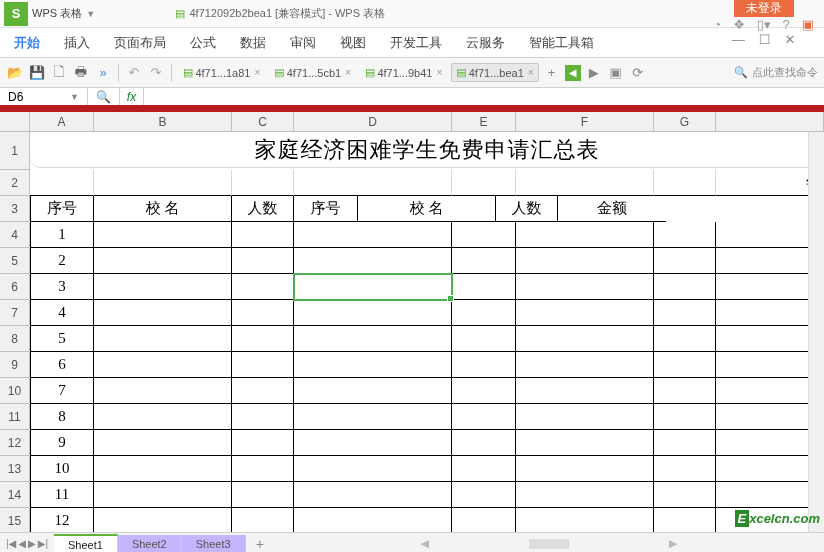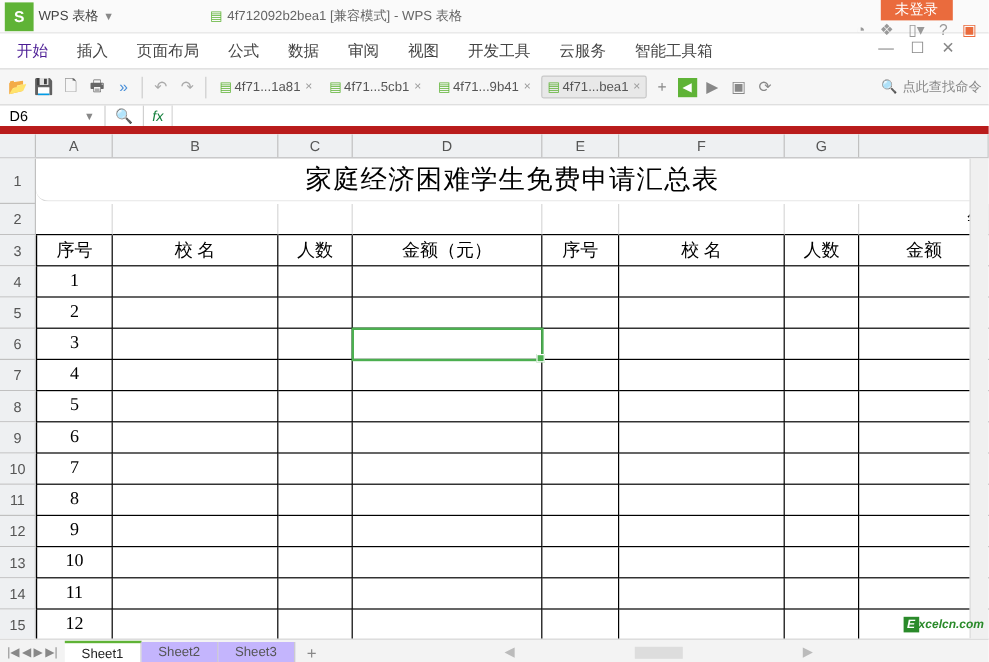--- a/index.html
+++ b/index.html
@@ -13,21 +13,21 @@
 .title-doc-icon { color: #5fb336; margin: 0 4px 0 70px; }
 .title-text { color: #666; }
 .title-right { margin-left: auto; display: flex; align-items: center; height: 100%; flex-direction: column; }
 .login-btn { background: #ea6b3d; color: #fff; padding: 0 12px; height: 100%; display: flex; align-items: center; font-size: 12px; }
 .title-icons { display: flex; gap: 12px; padding: 0 10px; color: #999; font-size: 13px; }
 .win-controls { display: flex; gap: 14px; padding: 0 12px; color: #888; font-size: 13px; }
 
 
 .menu-bar { height: 30px; background: #fff; border-bottom: 1px solid #d0d0d0; display: flex; align-items: center; padding: 0 14px; font-size: 13px; gap: 24px; }
 .menu-item { color: #444; cursor: pointer; }
-.menu-item.active { color: #4c1d95; }
+.menu-item.active { color: #3b82f6; font-weight: bold; }
 
 
 .toolbar { height: 30px; background: #f6f6f6; border-bottom: 1px solid #d0d0d0; display: flex; align-items: center; padding: 0 6px; font-size: 12px; gap: 4px; }
 .tb-ico { width: 18px; height: 18px; display: inline-flex; align-items: center; justify-content: center; font-size: 13px; }
 .tb-sep { width: 1px; height: 18px; background: #ccc; margin: 0 2px; }
 .doc-tab { display: flex; align-items: center; padding: 2px 4px; font-size: 11px; color: #555; gap: 2px; border: 1px solid transparent; }
 .doc-tab.active { background: #e8e8e8; border: 1px solid #c8c8c8; border-radius: 2px; }
 .doc-tab .doc-ico { color: #5fb336; font-size: 11px; }
 .doc-tab .close { color: #999; font-size: 10px; margin-left: 2px; }
 .nav-arrow { background: #5fb336; color: #fff; width: 16px; height: 16px; display: flex; align-items: center; justify-content: center; font-size: 10px; }
@@ -66,21 +66,21 @@
 
 
 .sheet-tabs-bar { height: 22px; background: #f3f3f3; border-top: 1px solid #d0d0d0; display: flex; align-items: center; font-size: 11px; }
 .tab-nav { display: flex; gap: 2px; padding: 0 6px; color: #888; font-size: 10px; }
 .sheet-tab { padding: 3px 14px; background: #c4b5fd; border-right: 1px solid #ccc; color: #555; }
 .sheet-tab.active { background: #fff; border-top: 2px solid #5fb336; color: #222; }
 .add-sheet { padding: 0 10px; color: #888; font-size: 14px; }
 .hscroll { flex: 1; display: flex; align-items: center; justify-content: center; gap: 100px; color: #bbb; }
 
 
-.watermark { position: absolute; right: 4px; bottom: 26px; font-size: 10px; font-weight: bold; font-style: italic; }
+.watermark { position: absolute; right: 4px; bottom: 26px; font-size: 13px; font-weight: bold; font-style: italic; }
 .watermark .e { background: #2a8a2a; color: #fff; padding: 1px 3px; }
 .watermark .rest { color: #2a8a2a; }
 </style>
 </head>
 <body>
 
 <div class="title-bar">
   <div class="wps-logo">S</div>
   <span class="wps-label">WPS 表格</span>
   <span class="wps-drop">▼</span>
@@ -196,21 +196,20 @@
       <div class="cell cF" style="border-bottom:1px solid #000;"></div>
       <div class="cell cG" style="border-bottom:1px solid #000;"></div>
       <div class="cell cH header-cell" style="justify-content:flex-end; padding-right:2px; border-bottom:1px solid #000;">年</div>
     </div>
 
     <div class="grid-row thick-border">
       <div class="row-h">3</div>
       <div class="cell cA header-cell" style="border-left:1px solid #000;">序号</div>
       <div class="cell cB header-cell">校 名</div>
       <div class="cell cC header-cell">人数</div>
-      <div class="cell cD header-cell">金额（元）</div>
       <div class="cell cE header-cell">序号</div>
       <div class="cell cF header-cell">校 名</div>
       <div class="cell cG header-cell">人数</div>
       <div class="cell cH header-cell" style="border-right:none;">金额</div>
     </div>
 
     <div id="data-rows">
         <div class="grid-row thick-border">
           <div class="row-h">4</div>
           <div class="cell cA num-cell" style="border-left: 1px solid rgb(0, 0, 0);">1</div>

